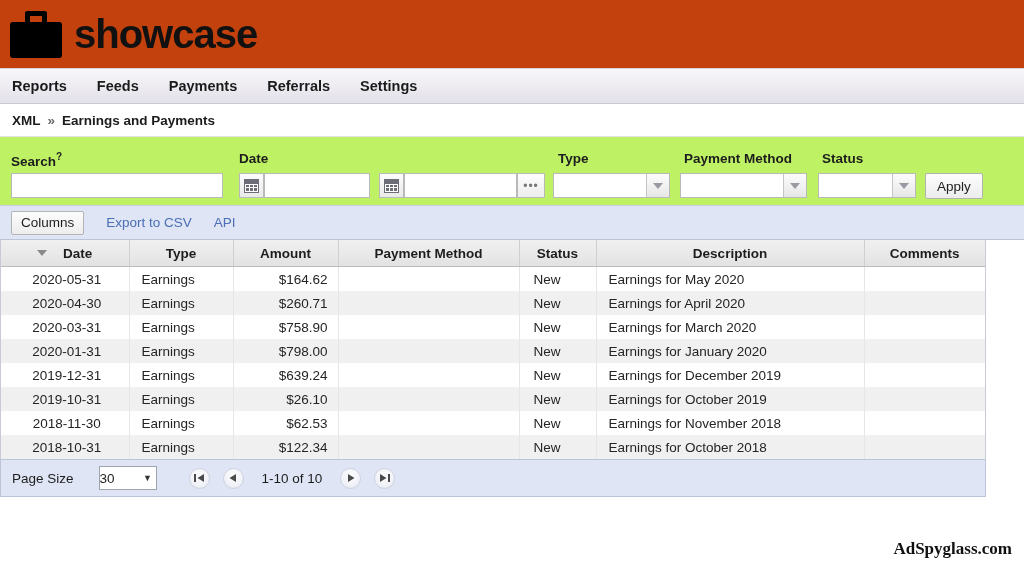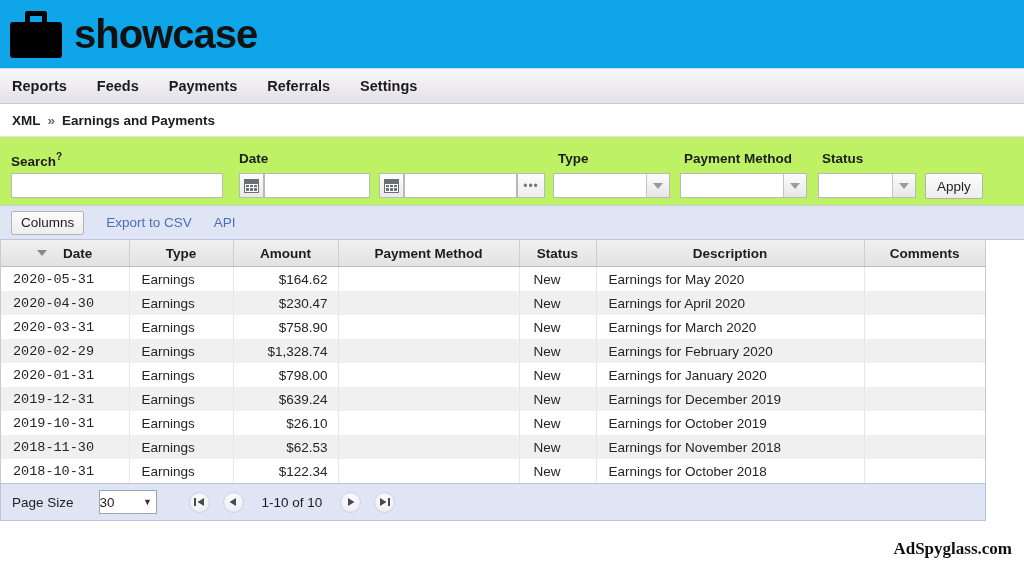--- a/index.html
+++ b/index.html
@@ -16,21 +16,21 @@
     position: relative;
   }
 
   
   #logo-header {
     height: 68px;
     display: flex;
     align-items: center;
     padding-left: 10px;
     box-sizing: border-box;
-    background: #0ea5e9;
+    background: #c2410c;
   }
   #logo-mark {
     width: 52px;
     height: 47px;
     position: relative;
     flex: none;
   }
   #logo-mark .handle {
     position: absolute;
     left: 15px;
@@ -279,21 +279,21 @@
     color: #242424;
     height: 24px;
     padding: 0 8px;
     border-right: 1px solid #e6e6e6;
     white-space: nowrap;
     overflow: hidden;
   }
   table#grid td:last-child { border-right: none; }
   table#grid tbody tr:nth-child(even) td { background: #f0f0f0; }
   table#grid tbody tr:nth-child(odd) td { background: #ffffff; }
-  .c-date  { text-align: left; padding-left: 12px !important; font-family: Liberation Mono, monospace; }
+  .c-date  { text-align: center; padding-left: 12px !important; }
   .c-type  { text-align: left; padding-left: 12px !important; }
   .c-amt   { text-align: right; padding-right: 10px !important; }
   .c-pm    { text-align: left; }
   .c-status{ text-align: left; padding-left: 14px !important; }
   .c-desc  { text-align: left; padding-left: 12px !important; color: #2b2b2b; }
   .c-com   { text-align: left; }
   .sort-caret {
     display: inline-block;
     width: 0; height: 0;
     border-left: 5px solid transparent;
@@ -491,42 +491,33 @@
           <td class="c-type">Earnings</td>
           <td class="c-amt">$164.62</td>
           <td class="c-pm"></td>
           <td class="c-status">New</td>
           <td class="c-desc">Earnings for May 2020</td>
           <td class="c-com"></td>
         </tr>
         <tr>
           <td class="c-date">2020-04-30</td>
           <td class="c-type">Earnings</td>
-          <td class="c-amt">$230.47</td>
+          <td class="c-amt">$260.71</td>
           <td class="c-pm"></td>
           <td class="c-status">New</td>
           <td class="c-desc">Earnings for April 2020</td>
           <td class="c-com"></td>
         </tr>
         <tr>
           <td class="c-date">2020-03-31</td>
           <td class="c-type">Earnings</td>
           <td class="c-amt">$758.90</td>
           <td class="c-pm"></td>
           <td class="c-status">New</td>
           <td class="c-desc">Earnings for March 2020</td>
-          <td class="c-com"></td>
-        </tr>
-        <tr>
-          <td class="c-date">2020-02-29</td>
-          <td class="c-type">Earnings</td>
-          <td class="c-amt">$1,328.74</td>
-          <td class="c-pm"></td>
-          <td class="c-status">New</td>
-          <td class="c-desc">Earnings for February 2020</td>
           <td class="c-com"></td>
         </tr>
         <tr>
           <td class="c-date">2020-01-31</td>
           <td class="c-type">Earnings</td>
           <td class="c-amt">$798.00</td>
           <td class="c-pm"></td>
           <td class="c-status">New</td>
           <td class="c-desc">Earnings for January 2020</td>
           <td class="c-com"></td>

